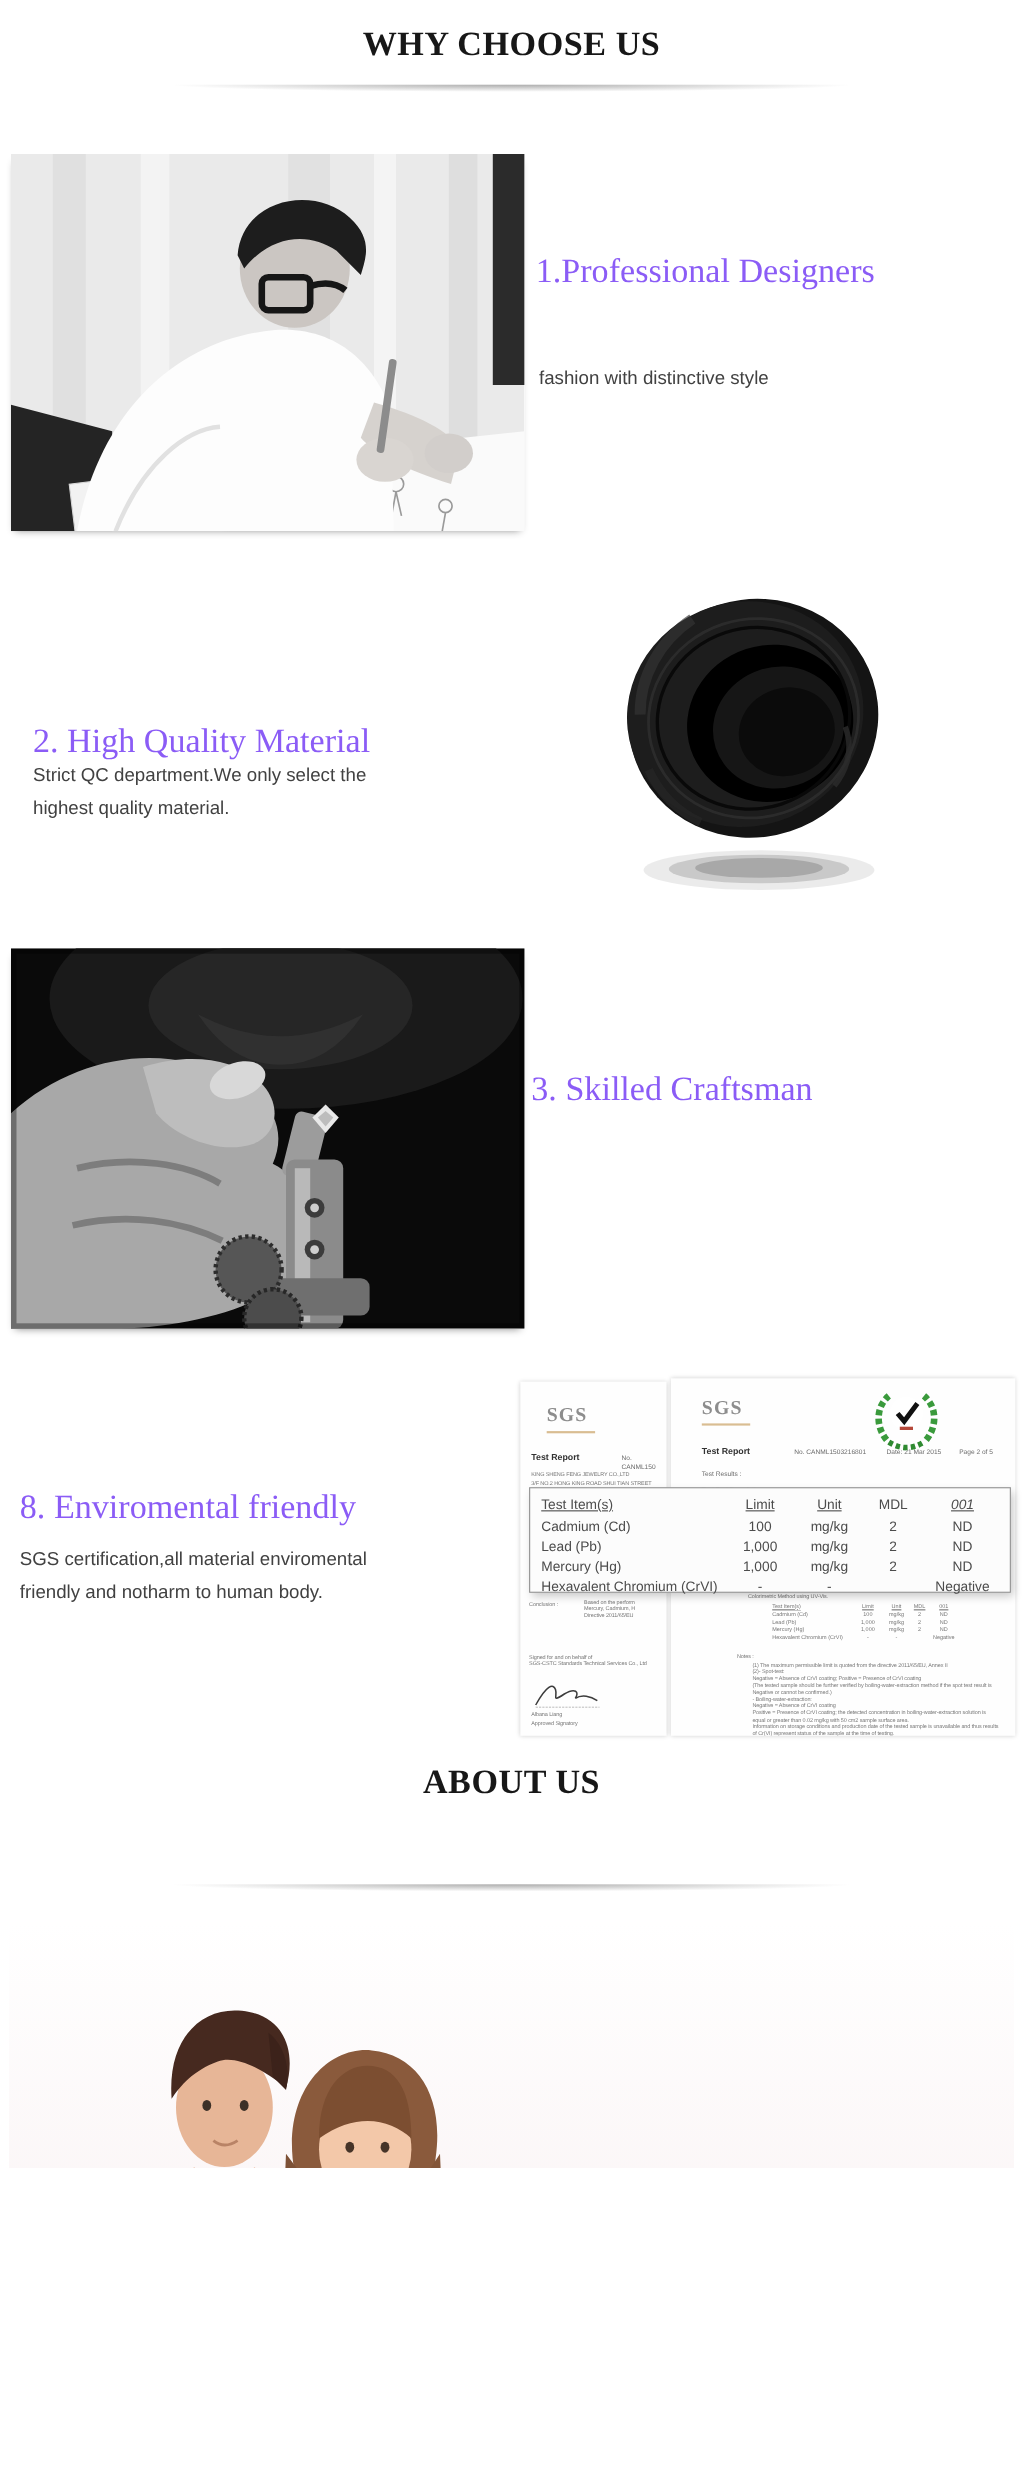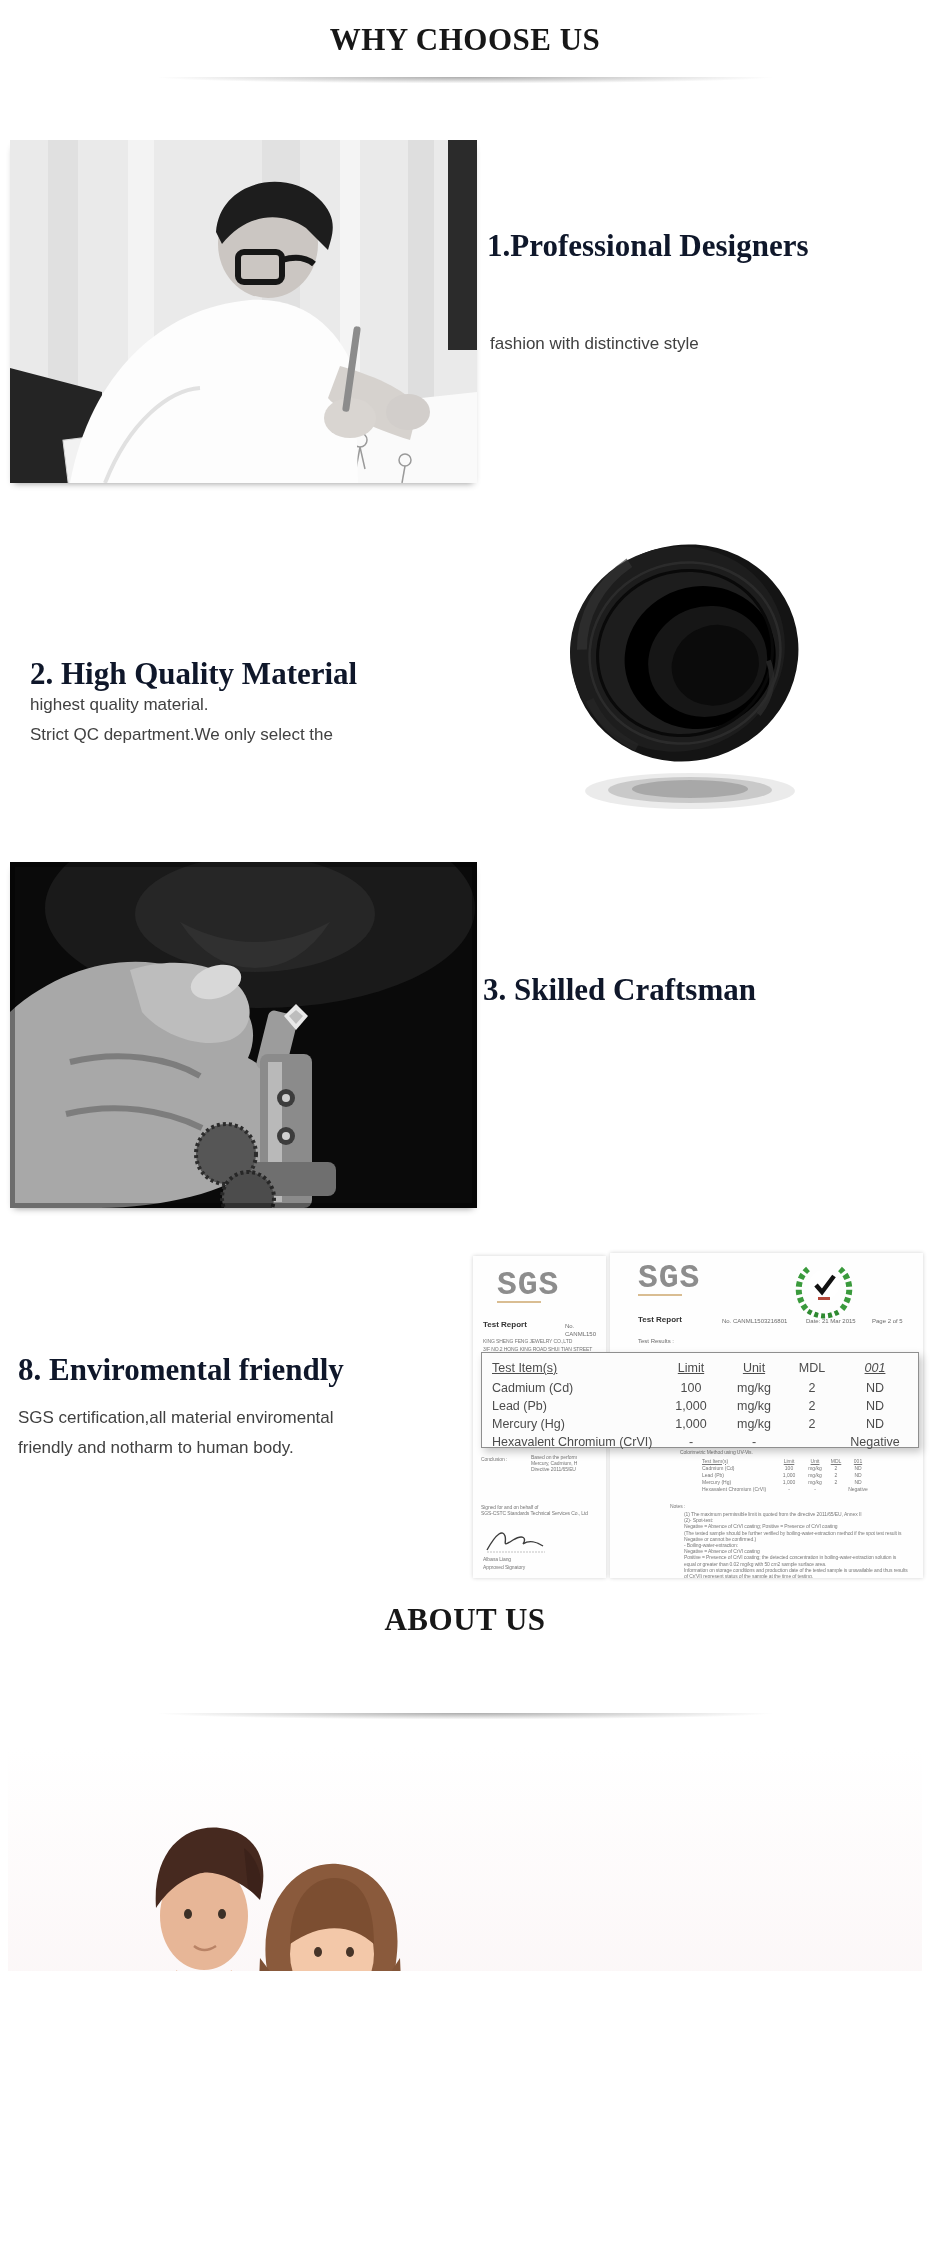--- a/index.html
+++ b/index.html
@@ -5,33 +5,33 @@
   html,body{margin:0;padding:0;background:#ffffff;}
   #page{position:relative;width:930px;height:1971px;background:#fff;overflow:hidden;
         font-family:"Liberation Sans",sans-serif;}
   .sec-title{position:absolute;left:0;width:100%;margin:0;text-align:center;
      font-family:"Liberation Serif",serif;font-weight:700;font-size:31px;color:#171717;
      letter-spacing:.5px;}
   .divider{position:absolute;left:35px;width:860px;height:9px;
      background:radial-gradient(ellipse 50% 100% at 50% 0,rgba(70,70,70,.45),rgba(120,120,120,0) 72%);}
   .photo{position:absolute;overflow:hidden;box-shadow:0 4px 7px -4px rgba(0,0,0,.45);}
   .photo svg{display:block;}
-  .orange-h{position:absolute;margin:0;font-family:"Liberation Serif",serif;font-weight:700;
-     font-size:31px;line-height:40px;color:#0f172a;white-space:nowrap;}
+  .orange-h{position:absolute;margin:0;font-family:"Liberation Serif",serif;font-weight:400;
+     font-size:31px;line-height:40px;color:#8b5cf6;white-space:nowrap;}
   .para{position:absolute;font-size:17px;line-height:28px;color:#414141;white-space:nowrap;}
   .para.lh30 div{line-height:30px;}
   .para.lh32 div{line-height:32px;font-size:17.5px;color:#3d3d3d;}
 
   
   #cert{position:absolute;left:473px;top:1253px;width:450px;height:330px;}
   .paper{position:absolute;background:#fefefe;box-shadow:0 0 4px rgba(0,0,0,.18);overflow:hidden;}
   #paper-left{left:0;top:3px;width:133px;height:322px;}
   #paper-right{left:137px;top:0;width:313px;height:325px;}
-  .sgs-logo{font-family:Liberation Mono, monospace;font-weight:700;color:#8d8d8d;
-      font-size:33px;letter-spacing:1px;line-height:28px;}
+  .sgs-logo{font-family:Liberation Serif, serif;font-weight:700;color:#8d8d8d;
+      font-size:18px;letter-spacing:1px;line-height:28px;}
   .sgs-mark{display:block;width:44px;height:2px;background:#d9bd92;margin-top:1px;}
   .tr-title{font-weight:700;font-size:8px;color:#333;}
   .tiny{font-size:6px;color:#6b6b6b;line-height:8px;}
   .micro{font-size:5px;color:#777;line-height:6px;letter-spacing:-.1px;}
   #overlay-table{position:absolute;left:8px;top:99px;width:436px;height:94px;background:#fcfcfc;
       border:1px solid #8f8f8f;box-shadow:3px 4px 8px rgba(0,0,0,.22);font-size:12.5px;color:#4c4c4c;}
   .ct-row{display:grid;grid-template-columns:1fr 62px 64px 52px 74px;align-items:center;height:18px;padding:0 6px 0 10px;}
   .ct-row.ct-head{height:22px;padding-top:4px;}
   .ct-row span{text-align:center;}
   .ct-row span:first-child{text-align:left;}
@@ -113,22 +113,22 @@
       <rect x="338" y="186" width="7" height="86" rx="3" fill="#8c8c8c" transform="rotate(8 341 229)"></rect>
     </svg>
   </div>
   <h2 class="orange-h" style="left:487px;top:226px">1.Professional Designers</h2>
   <div class="para" style="left:490px;top:330px">
       <div>fashion with distinctive style</div>
     </div>
 
   <h2 class="orange-h" style="left:30px;top:654px">2. High Quality Material</h2>
   <div class="para lh30" style="left:30px;top:690px">
+      <div>Strict QC department.We only select the</div>
       <div>highest quality material.</div>
-      <div>Strict QC department.We only select the</div>
     </div>
   <div style="position:absolute;left:540px;top:498px;width:290px;height:330px">
     <svg width="290" height="330" viewBox="0 0 290 330">
       <ellipse cx="150" cy="293" rx="105" ry="18" fill="#000" opacity=".08"></ellipse>
       <ellipse cx="150" cy="292" rx="82" ry="13" fill="#000" opacity=".14"></ellipse>
       <ellipse cx="150" cy="291" rx="58" ry="9" fill="#000" opacity=".16"></ellipse>
       <g transform="rotate(-18 145 155)">
         <ellipse cx="145" cy="155" rx="114" ry="108" fill="#141414"></ellipse>
         <ellipse cx="139" cy="149" rx="108" ry="102" fill="#1d1d1d"></ellipse>
         <ellipse cx="158" cy="164" rx="76" ry="71" fill="#000000"></ellipse>

